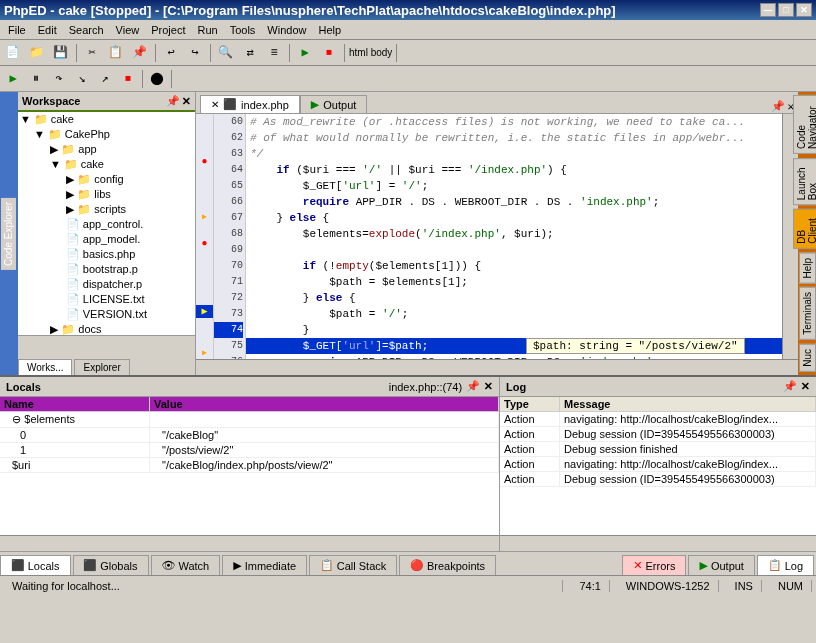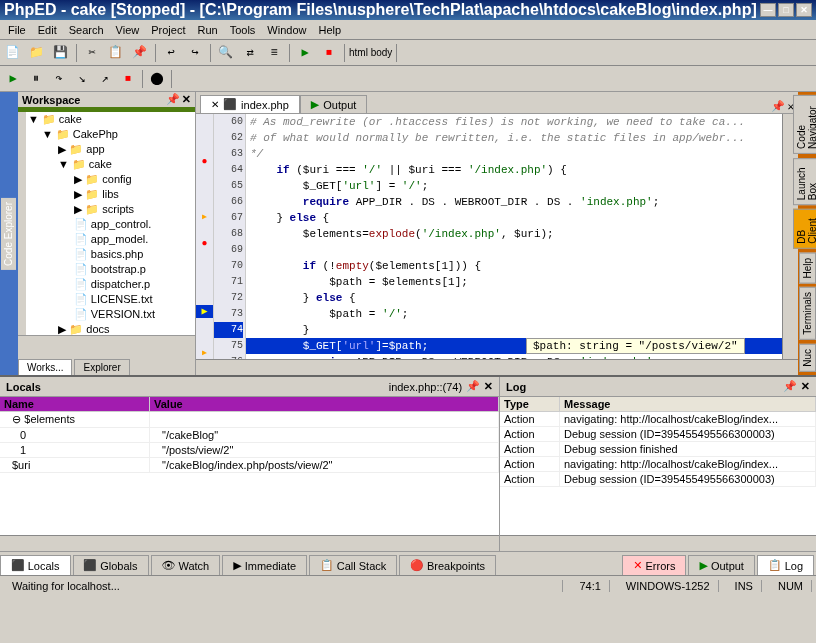--- a/index.html
+++ b/index.html
@@ -25,23 +25,23 @@
 
     
     .main-layout { display: flex; height: calc(643px - 20px - 20px - 26px - 26px - 20px); }
 
     
     .left-strip { width: 18px; background: #d4d0c8; border-right: 1px solid #999; display: flex; flex-direction: column; align-items: center; }
     .left-strip-label { writing-mode: vertical-rl; transform: rotate(180deg); font-size: 10px; font-family: Arial; color: #000; padding: 4px 2px; cursor: pointer; background: #d4d0c8; }
 
     
     .workspace-panel { width: 178px; display: flex; flex-direction: column; border-right: 1px solid #999; }
-    .workspace-header { background: #d4d0c8; height: 20px; display: flex; align-items: center; justify-content: space-between; padding: 0 4px; border-bottom: 5px solid #4d7c0f; font-family: Arial; font-size: 11px; font-weight: bold; }
-    
-    .tree-area { flex: 1; background: white; overflow: auto; font-family: Arial; font-size: 11px; margin-left: 8px; }
+    .workspace-header { background: #d4d0c8; height: 20px; display: flex; align-items: center; justify-content: space-between; padding: 0 4px; border-bottom: 2px solid #4d7c0f; font-family: Arial; font-size: 11px; font-weight: bold; }
+    
+    .tree-area { flex: 1; background: white; overflow: auto; font-family: Arial; font-size: 11px; }
     .tree-item { padding: 1px 0; cursor: pointer; white-space: nowrap; }
 
     
     .workspace-tabs { height: 40px; background: #d4d0c8; display: flex; align-items: flex-end; border-top: 1px solid #999; }
     .ws-tab { padding: 2px 8px; font-size: 10px; font-family: Arial; cursor: pointer; border: 1px solid #999; border-bottom: none; background: #d4d0c8; margin-right: 2px; }
     .ws-tab.active { background: white; }
 
     
     .editor-area { flex: 1; display: flex; flex-direction: column; min-width: 0; }
     .editor-tabs { height: 22px; background: #d4d0c8; display: flex; align-items: flex-end; border-bottom: 1px solid #999; padding: 0 4px; }
@@ -102,21 +102,21 @@
     
     .kw { color: #00008b; font-weight: bold; }
     .fn { color: #8b0000; }
     .str { color: #006400; }
     .cmt { color: #808080; font-style: italic; }
   </style>
 </head>
 <body>
 
 <div class="title-bar">
-  <span style="font-size:16px;">PhpED - cake [Stopped] - [C:\Program Files\nusphere\TechPlat\apache\htdocs\cakeBlog\index.php]</span>
+  <span style="font-size:13px;">PhpED - cake [Stopped] - [C:\Program Files\nusphere\TechPlat\apache\htdocs\cakeBlog\index.php]</span>
   <div class="title-bar-buttons">
     <div class="title-btn min">—</div>
     <div class="title-btn max">□</div>
     <div class="title-btn close">✕</div>
   </div>
 </div>
 
 <div class="menu-bar">
   <span class="menu-item">File</span>
   <span class="menu-item">Edit</span>

